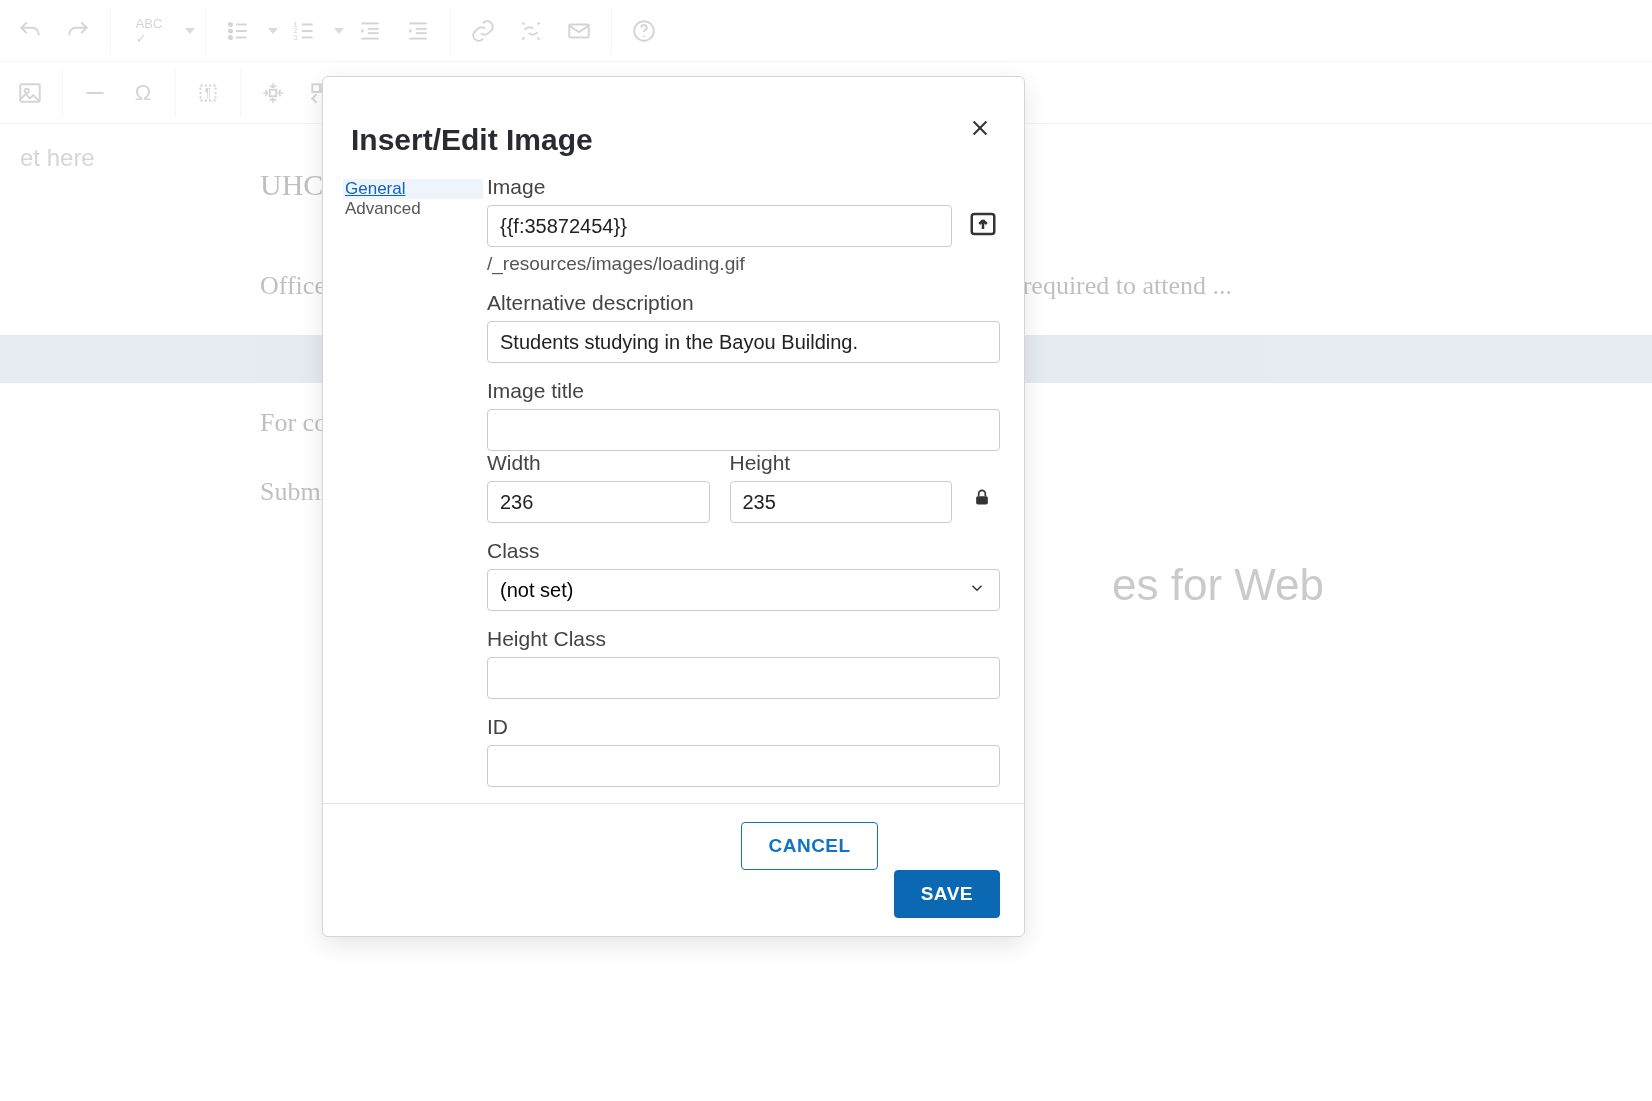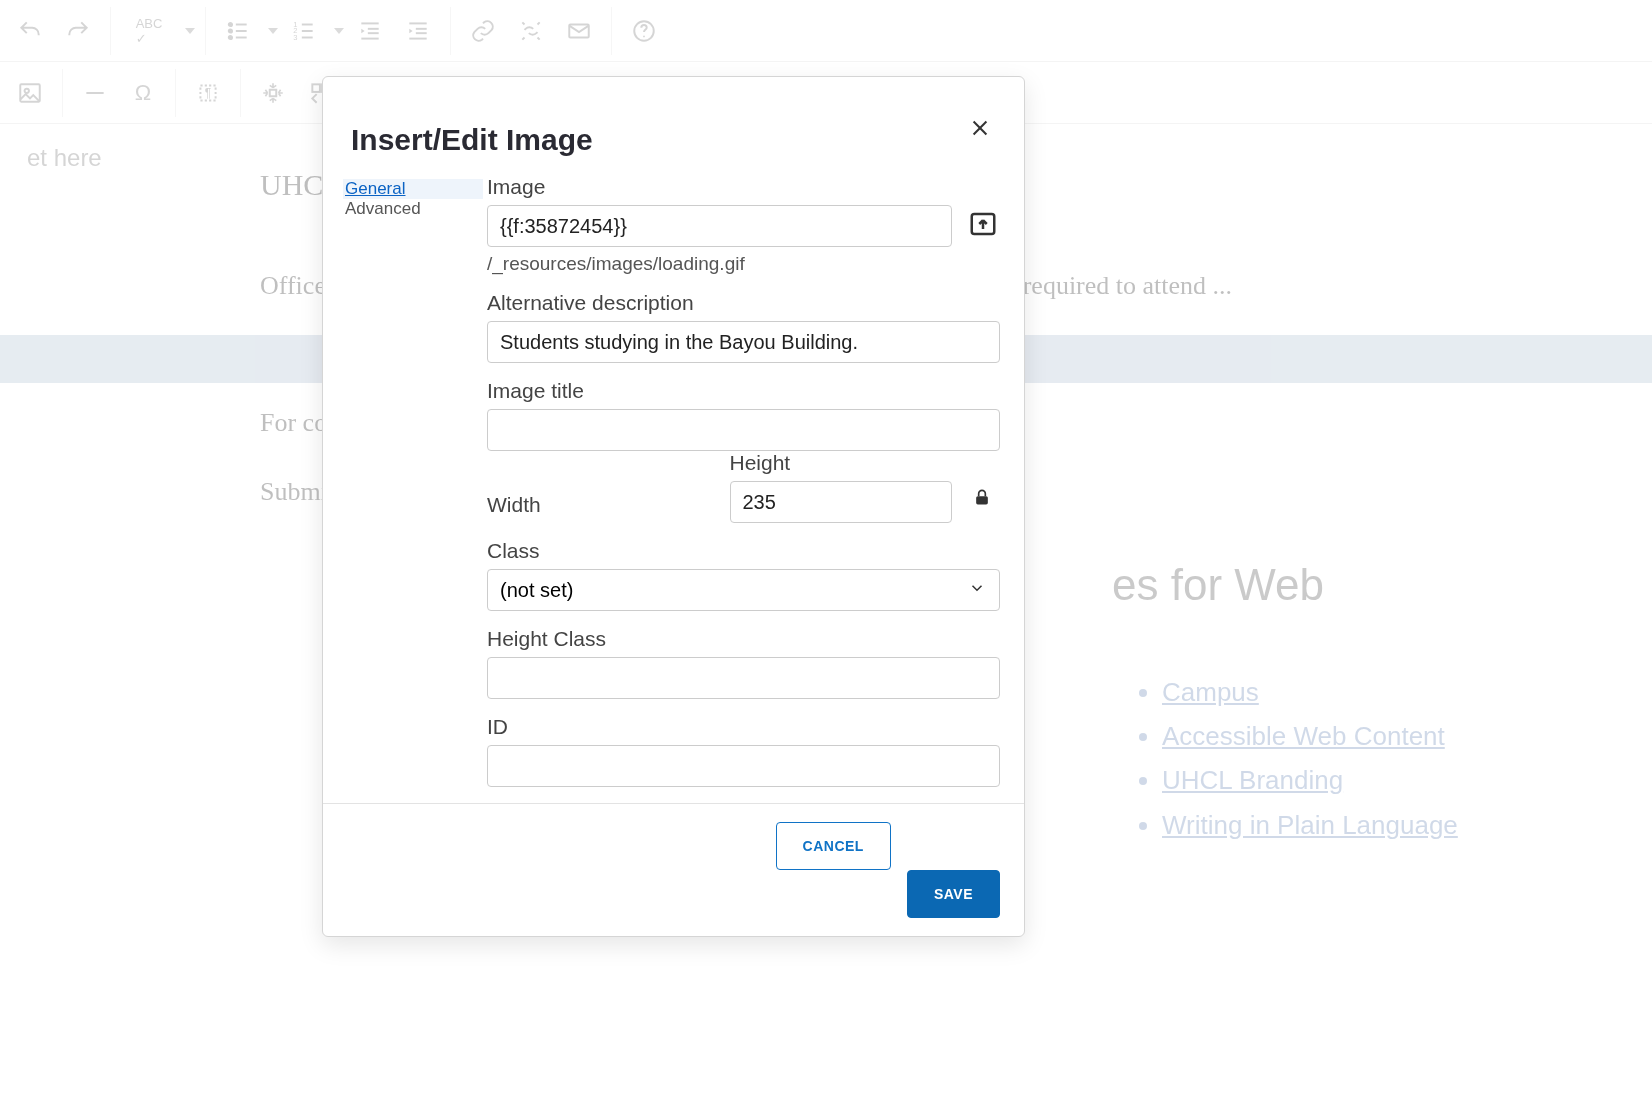--- a/index.html
+++ b/index.html
@@ -67,21 +67,21 @@
     left: 0;
     right: 0;
     bottom: 0;
     padding-left: 260px;
     padding-right: 20px;
     font-family: Georgia, "Times New Roman", serif;
     color: #4a4a4a;
   }
   .sidebar-ghost {
     position: absolute;
-    left: 7px;
+    left: 0;
     top: 124px;
     width: 220px;
     padding: 20px;
     color: #888;
     font-size: 24px;
     font-family: -apple-system, BlinkMacSystemFont, sans-serif;
   }
   .intro {
     font-size: 30px;
     line-height: 1.4;
@@ -255,21 +255,21 @@
   .modal-footer {
     border-top: 1px solid #e3e3e3;
     padding: 18px 24px;
     display: flex;
     justify-content: flex-end;
     gap: 16px;
   }
   .btn {
     height: 48px;
     padding: 0 26px;
-    font-size: 14px;
+    font-size: 19px;
     font-weight: 600;
     border-radius: 4px;
     cursor: pointer;
     letter-spacing: 0.5px;
   }
   .btn-cancel {
     background: #fff;
     border: 1.5px solid #1073c6;
     color: #1073c6;
   }
@@ -410,26 +410,20 @@
   <div class="content-area">
     <p class="intro">UHCL ... bsite, and we're here to support ...</p>
     <p class="body-p">Offices ... assign a web editor to handle day-to-day ... omm, and they are required to attend ...</p>
     <div class="blue-bar"></div>
     <p class="body-p">For consistent quality editorial experience across fulfil ...</p>
     <p class="body-p">Submit Project requirements will review more information.</p>
   </div>
 
   <div class="right-col">
     <h2 class="right-heading">es for Web</h2>
-    <ul class="link-list">
-      <li>Campus</li>
-      <li>Accessible Web Content</li>
-      <li>UHCL Branding</li>
-      <li>Writing in Plain Language</li>
-    </ul>
   </div>
 </div>
 
 <div class="modal">
   <div class="modal-header">
     <div class="modal-title">Insert/Edit Image</div>
     <div class="modal-close">
       <span>
         <svg viewBox="0 0 24 24">
             <line x1="5" y1="5" x2="19" y2="19"></line>
@@ -462,20 +456,21 @@
 
       <div class="form-label">Alternative description</div>
       <input class="form-input" value="Students studying in the Bayou Building." style="">
 
       <div class="form-label">Image title</div>
       <input class="form-input" value="" style="">
 
       <div class="dim-group">
         <div class="dim-col">
           <div class="form-label">Width</div>
+          <input class="form-input" value="236" style="">
         </div>
         <div class="dim-col">
           <div class="form-label">Height</div>
           <input class="form-input" value="235" style="">
         </div>
         <div class="dim-lock">
           <span>
             <svg viewBox="0 0 24 24">
                 <rect x="5" y="11" width="14" height="10" rx="2"></rect>
                 <path d="M8 11V8a4 4 0 018 0v3" fill="none" stroke="#333" stroke-width="2"></path>

